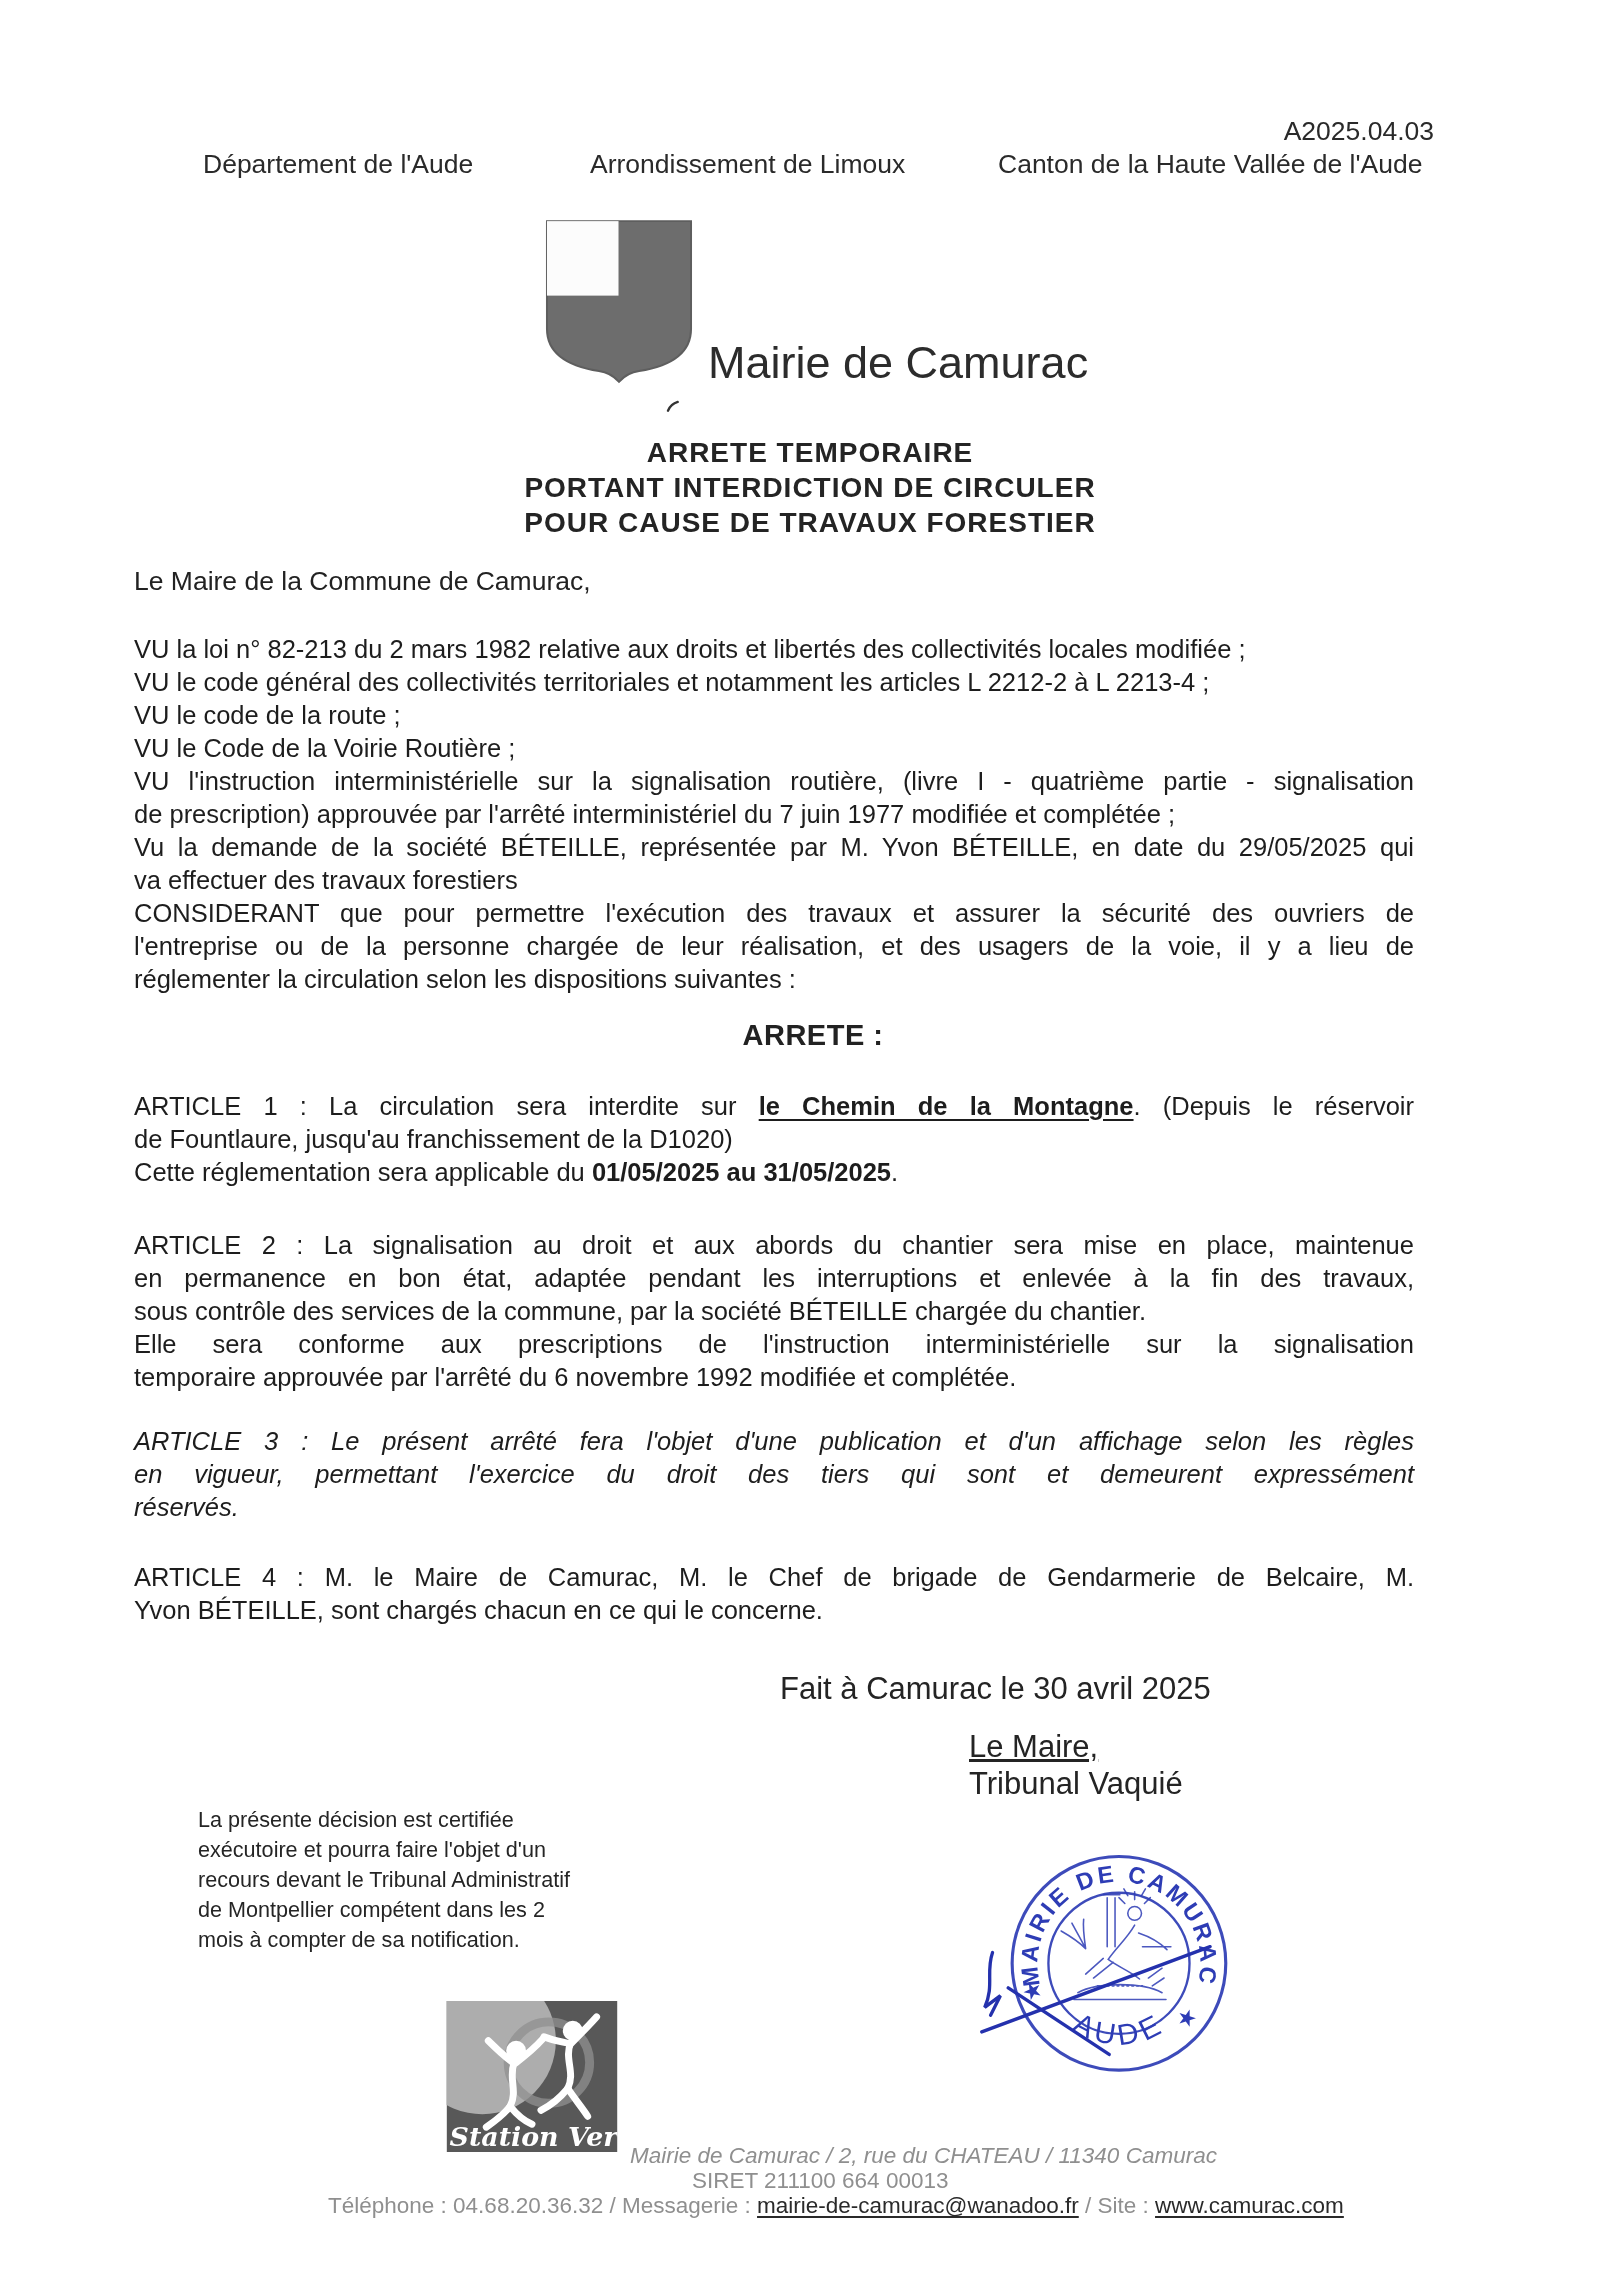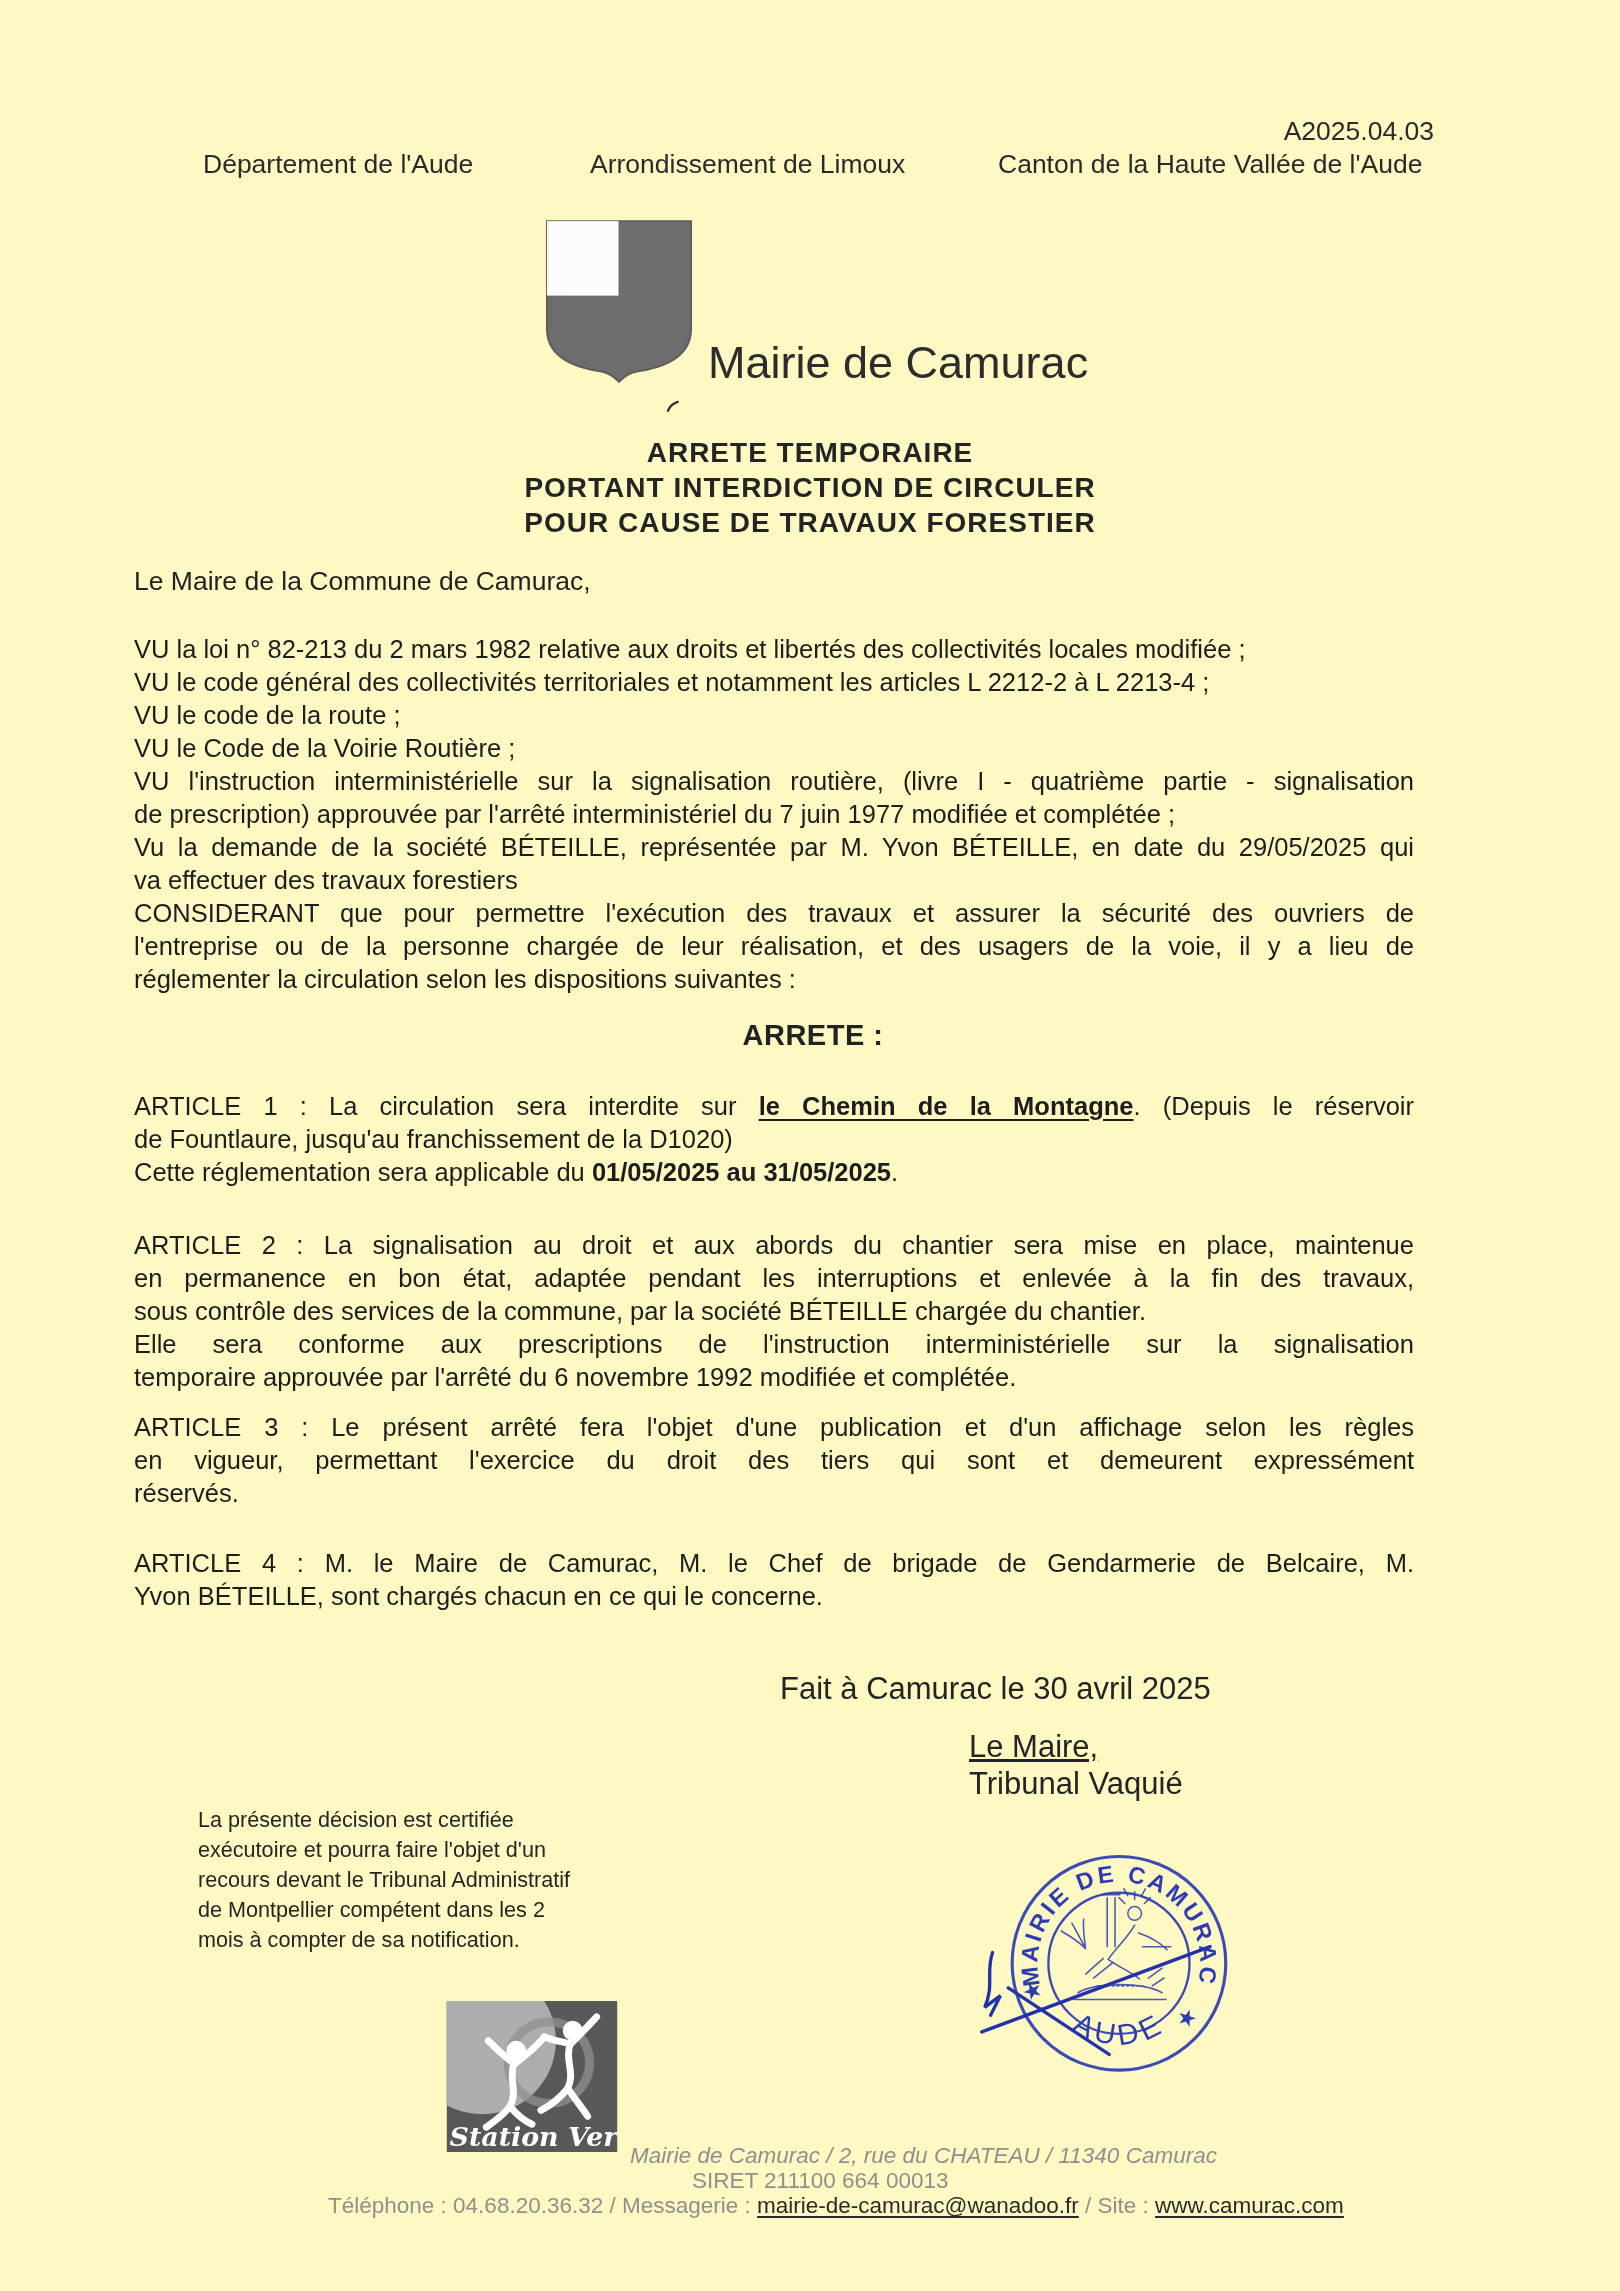--- a/index.html
+++ b/index.html
@@ -1,16 +1,16 @@
 <!DOCTYPE html>
 <html><head>
 <meta charset="utf-8">
 <style>
   html,body{margin:0;padding:0;background:#e8e8e8;}
-  .page{position:relative;width:1620px;height:2292px;background:#fef9c3;margin:0 auto;
+  .page{position:relative;width:1620px;height:2292px;background:#ffffff;margin:0 auto;
         font-family:"Liberation Sans",sans-serif;color:#1e1e1e;overflow:hidden;}
   .abs{position:absolute;}
   .hdr{font-size:26.5px;color:#2a2a2a;white-space:nowrap;}
   .ref{top:116px;right:186px;font-size:26.5px;color:#2a2a2a;}
   .h-left{left:203px;top:149px;}
   .h-center{left:590px;top:149px;}
   .h-right{left:998px;top:149px;}
   .brand{left:708px;top:337px;font-size:45px;color:#2c2c2c;white-space:nowrap;}
   .doc-title{left:0;top:435px;width:1620px;text-align:center;font-weight:bold;
              font-size:28px;line-height:35px;color:#242424;letter-spacing:1px;}
@@ -85,21 +85,21 @@
         <div class="line"><span>de Fountlaure, jusqu'au franchissement de la D1020)</span></div>
         <div class="line"><span>Cette réglementation sera applicable du </span><span class="b">01/05/2025 au 31/05/2025</span><span>.</span></div>
       </div>
       <div class="para" style="margin-top: 40px;">
         <div class="line just"><span>ARTICLE 2 : La signalisation au droit et aux abords du chantier sera mise en place, maintenue</span></div>
         <div class="line just"><span>en permanence en bon état, adaptée pendant les interruptions et enlevée à la fin des travaux,</span></div>
         <div class="line"><span>sous contrôle des services de la commune, par la société BÉTEILLE chargée du chantier.</span></div>
         <div class="line just"><span>Elle sera conforme aux prescriptions de l'instruction interministérielle sur la signalisation</span></div>
         <div class="line"><span>temporaire approuvée par l'arrêté du 6 novembre 1992 modifiée et complétée.</span></div>
       </div>
-      <div class="para" style="margin-top: 17px;">
+      <div class="para" style="margin-top: 31px; font-style: italic;">
         <div class="line just"><span>ARTICLE 3 : Le présent arrêté fera l'objet d'une publication et d'un affichage selon les règles</span></div>
         <div class="line just"><span>en vigueur, permettant l'exercice du droit des tiers qui sont et demeurent expressément</span></div>
         <div class="line"><span>réservés.</span></div>
       </div>
       <div class="para" style="margin-top: 37px;">
         <div class="line just"><span>ARTICLE 4 : M. le Maire de Camurac, M. le Chef de brigade de Gendarmerie de Belcaire, M.</span></div>
         <div class="line"><span>Yvon BÉTEILLE, sont chargés chacun en ce qui le concerne.</span></div>
       </div>
     </div>
 

